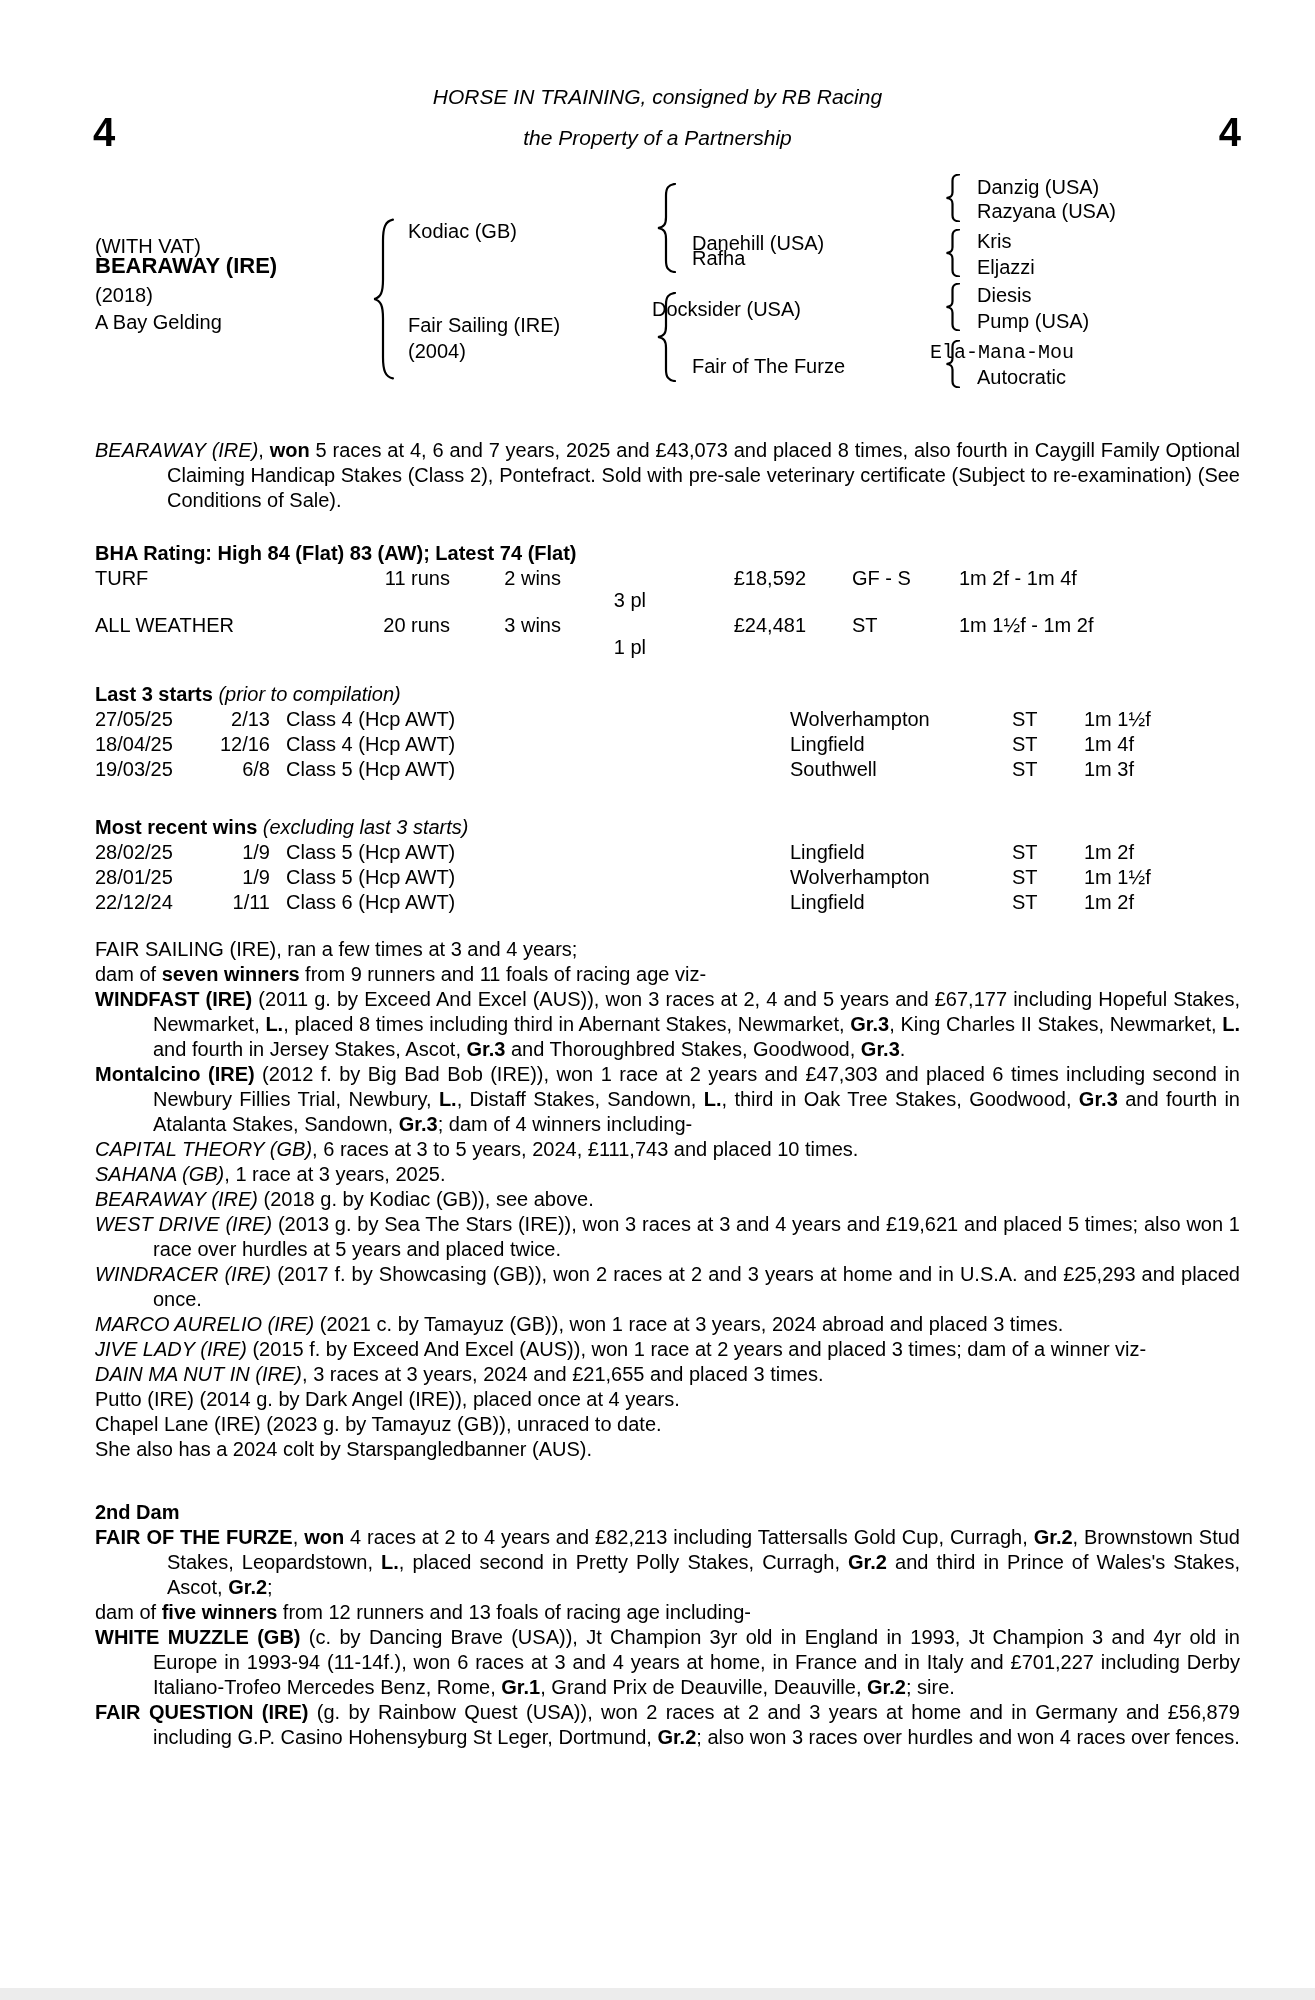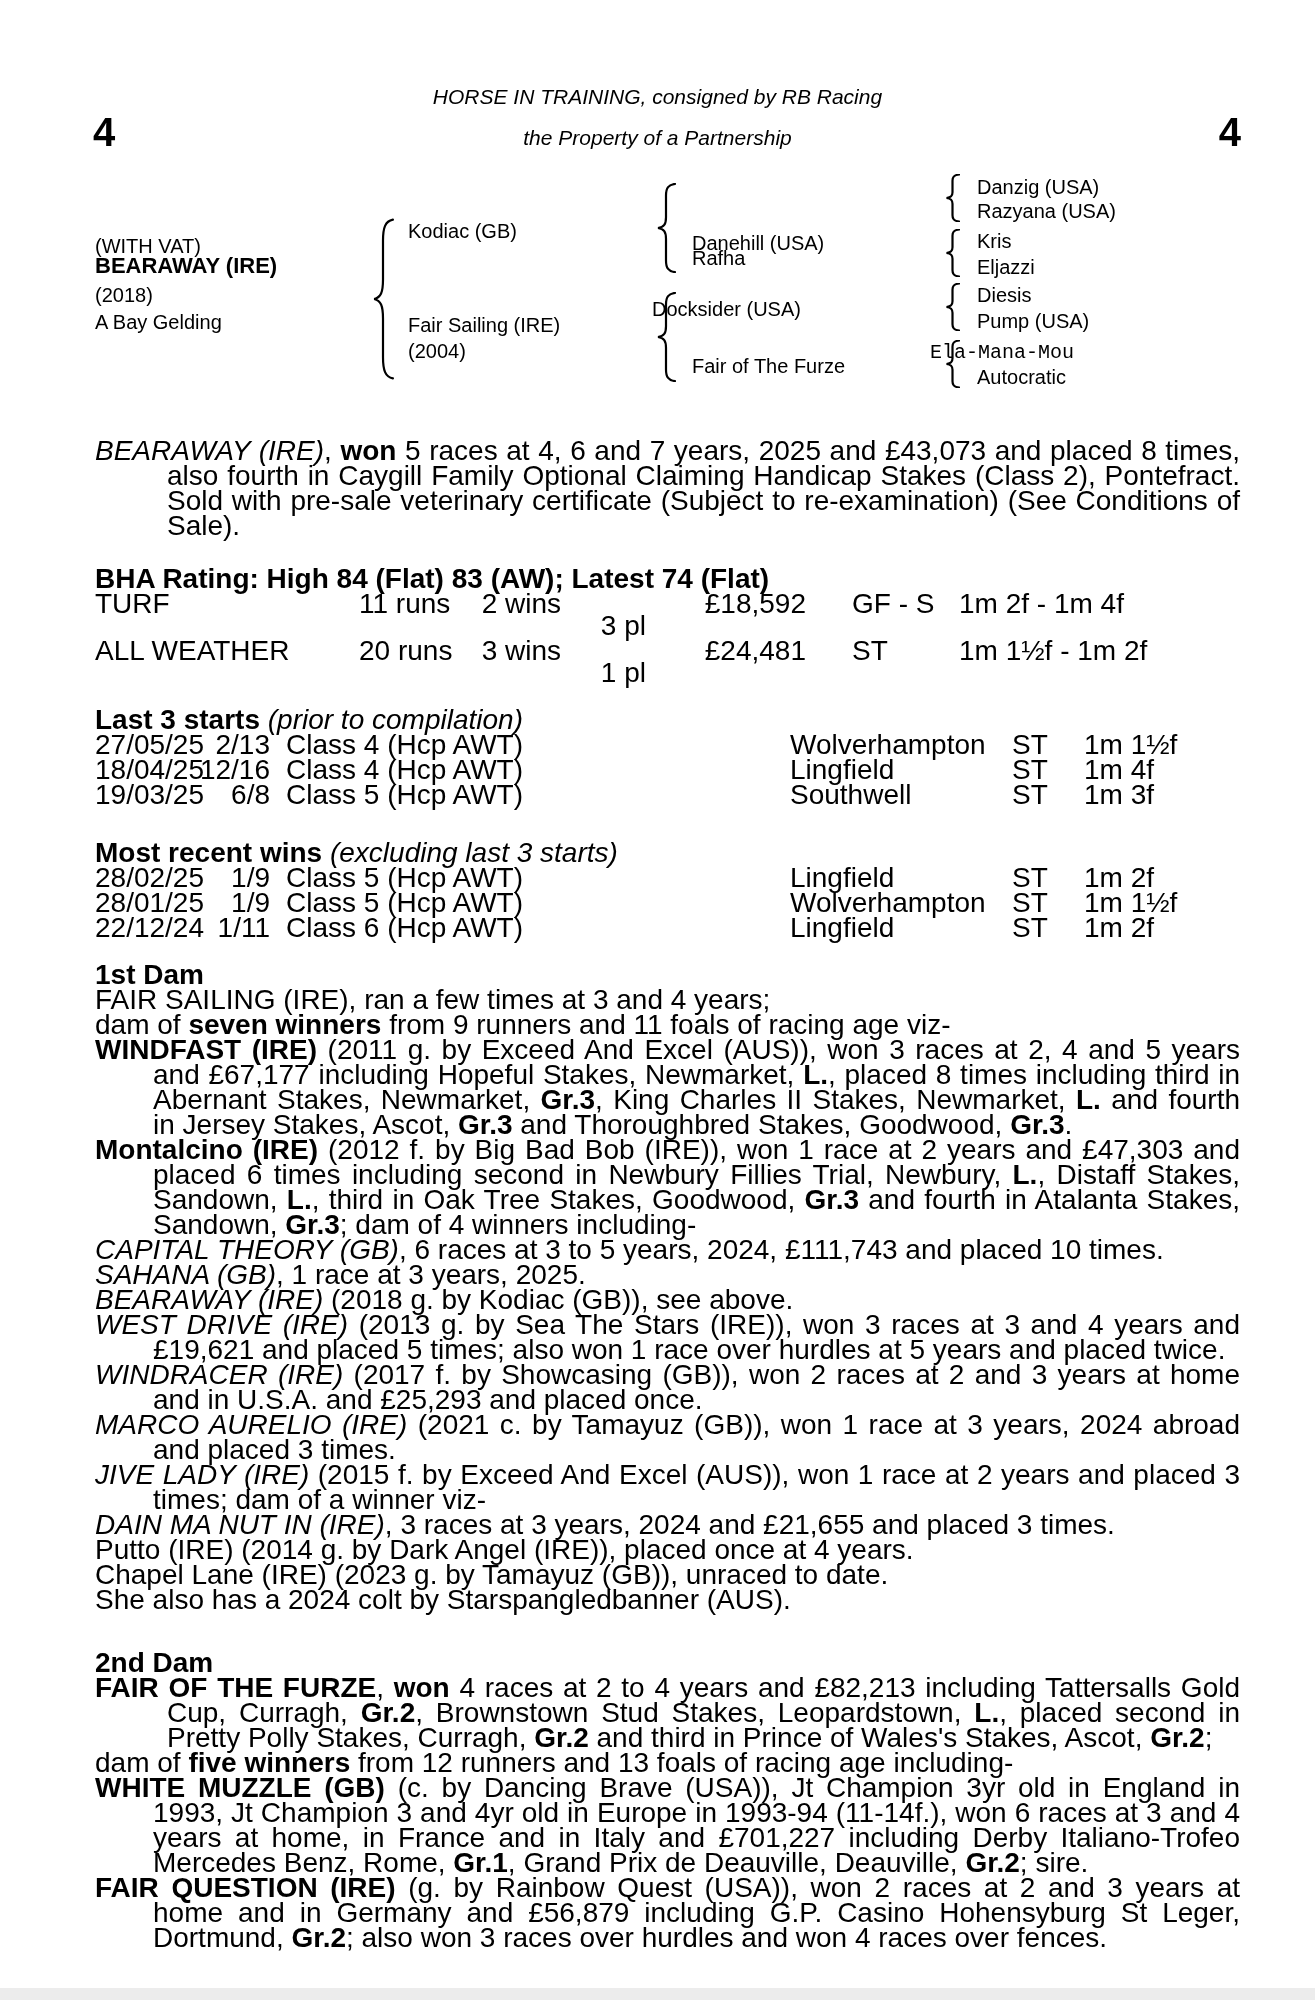--- a/index.html
+++ b/index.html
@@ -11,21 +11,21 @@
   .lot-left{left:93px;}
   .lot-right{right:74px;}
   .hdr{position:absolute;left:0;width:100%;text-align:center;font-style:italic;font-size:21px;line-height:24px;}
   .hdr1{top:85px;}
   .hdr2{top:126px;}
   .pedigree{position:absolute;top:0;left:0;width:1315px;height:420px;font-size:20px;line-height:23px;}
   .ped{position:absolute;white-space:nowrap;}
   .ped-name{font-weight:700;font-size:22px;}
   .brace{position:absolute;}
   .brace path{fill:none;stroke:#000;stroke-width:2.2;vector-effect:non-scaling-stroke;stroke-linecap:round;}
-  .body{position:absolute;top:438px;left:95px;width:1145px;font-size:28px;line-height:25px;}
+  .body{position:absolute;top:438px;left:95px;width:1145px;font-size:20px;line-height:25px;}
   .body p{margin:0;}
   .just{text-align:justify;}
   .hang{padding-left:72px;text-indent:-72px;}
   .ind1{margin-left:72px;padding-left:58px;text-indent:-58px;}
   .ind2{margin-left:130px;}
   .sec-bha{margin-top:28px;}
   .sec{margin-top:22px;}
   .sec-wins{margin-top:33px;}
   .sec-dam2{margin-top:38px;}
   .trow,.rrow{display:flex;white-space:nowrap;}
@@ -181,21 +181,20 @@
         <span class="d1">22/12/24</span>
         <span class="d2">1/11</span>
         <span class="d3">Class 6 (Hcp AWT)</span>
         <span class="d4">Lingfield</span>
         <span class="d5">ST</span>
         <span class="d6">1m 2f</span>
       </div>
     </div>
 
     <div class="sec">
-      <div class="b">1st Dam</div>
       <p><span class="">FAIR SAILING (IRE), ran a few times at 3 and 4 years;</span></p>
       <p><span class="">dam of </span><span class="b">seven winners</span><span class=""> from 9 runners and 11 foals of racing age viz-</span></p>
       <p class="ind1 just"><span class="b">WINDFAST (IRE)</span><span class=""> (2011 g. by Exceed And Excel (AUS)), won 3 races at 2, 4 and 5 years and £67,177 including Hopeful Stakes, Newmarket, </span><span class="b">L.</span><span class="">, placed 8 times including third in Abernant Stakes, Newmarket, </span><span class="b">Gr.3</span><span class="">, King Charles II Stakes, Newmarket, </span><span class="b">L.</span><span class=""> and fourth in Jersey Stakes, Ascot, </span><span class="b">Gr.3</span><span class=""> and Thoroughbred Stakes, Goodwood, </span><span class="b">Gr.3</span><span class="">.</span></p>
       <p class="ind1 just"><span class="b">Montalcino (IRE)</span><span class=""> (2012 f. by Big Bad Bob (IRE)), won 1 race at 2 years and £47,303 and placed 6 times including second in Newbury Fillies Trial, Newbury, </span><span class="b">L.</span><span class="">, Distaff Stakes, Sandown, </span><span class="b">L.</span><span class="">, third in Oak Tree Stakes, Goodwood, </span><span class="b">Gr.3</span><span class=""> and fourth in Atalanta Stakes, Sandown, </span><span class="b">Gr.3</span><span class="">; dam of 4 winners including-</span></p>
       <p class="ind2"><span class="i">CAPITAL THEORY (GB)</span><span class="">, 6 races at 3 to 5 years, 2024, £111,743 and placed 10 times.</span></p>
       <p class="ind2"><span class="i">SAHANA (GB)</span><span class="">, 1 race at 3 years, 2025.</span></p>
       <p class="ind1"><span class="i">BEARAWAY (IRE)</span><span class=""> (2018 g. by Kodiac (GB)), see above.</span></p>
       <p class="ind1 just"><span class="i">WEST DRIVE (IRE)</span><span class=""> (2013 g. by Sea The Stars (IRE)), won 3 races at 3 and 4 years and £19,621 and placed 5 times; also won 1 race over hurdles at 5 years and placed twice.</span></p>
       <p class="ind1 just"><span class="i">WINDRACER (IRE)</span><span class=""> (2017 f. by Showcasing (GB)), won 2 races at 2 and 3 years at home and in U.S.A. and £25,293 and placed once.</span></p>
       <p class="ind1 just"><span class="i">MARCO AURELIO (IRE)</span><span class=""> (2021 c. by Tamayuz (GB)), won 1 race at 3 years, 2024 abroad and placed 3 times.</span></p>

